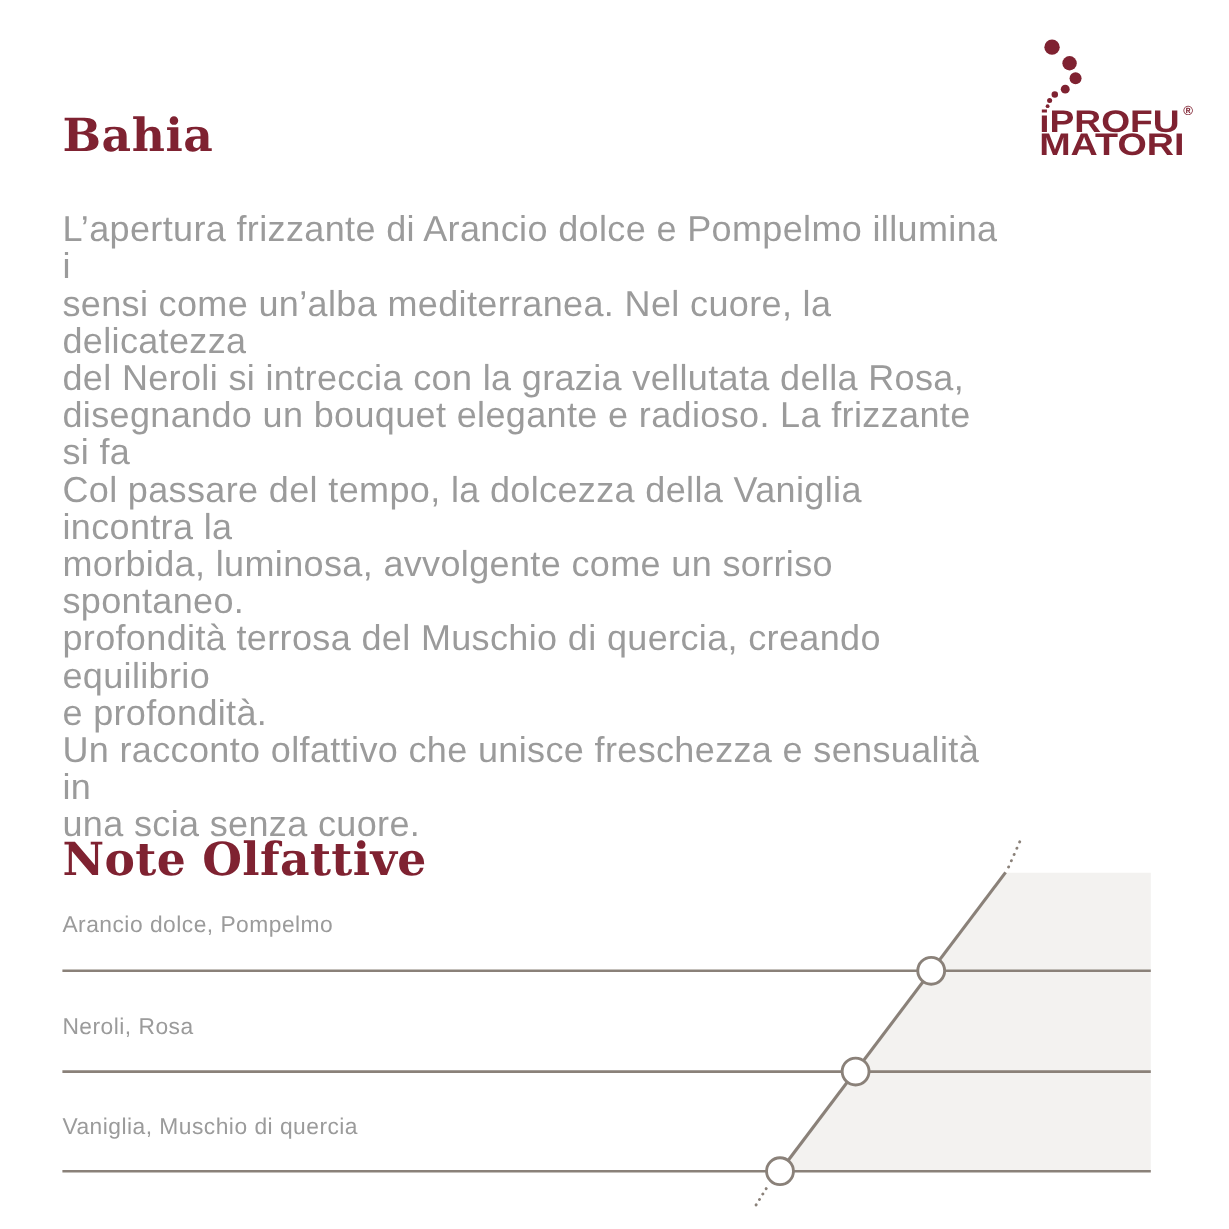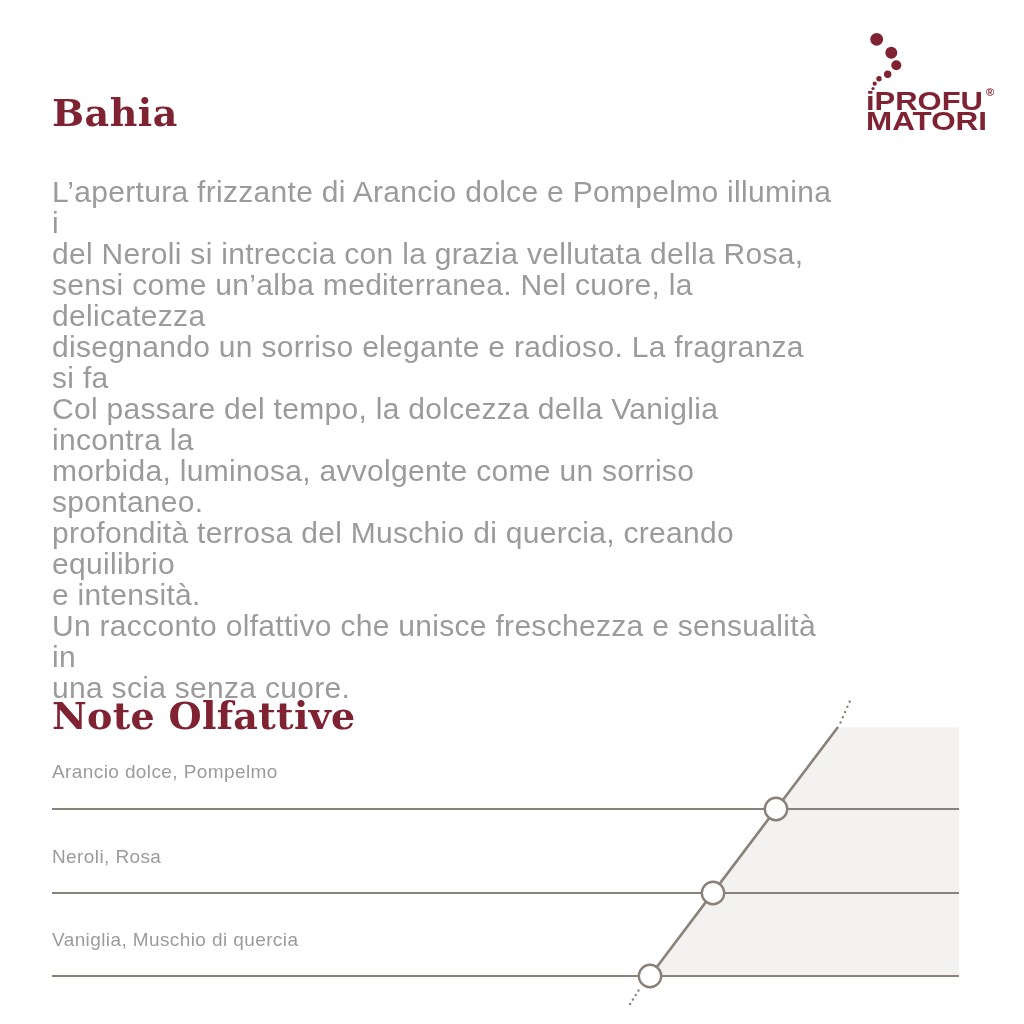--- a/index.html
+++ b/index.html
@@ -84,27 +84,27 @@
       <circle cx="874.7" cy="83.7" r="2.1"></circle>
       <circle cx="873.0" cy="88.5" r="1.6"></circle>
     </g>
     <text class="logo-text" x="866" y="110" font-size="26" textLength="117" lengthAdjust="spacingAndGlyphs">iPROFU</text>
     <text class="logo-text" x="866" y="129.5" font-size="26" textLength="121" lengthAdjust="spacingAndGlyphs">MATORI</text>
     <text class="logo-text" x="986" y="96" font-size="11">®</text>
   </svg>
 
   <div class="description">
     <span class="line">L’apertura frizzante di Arancio dolce e Pompelmo illumina i</span>
+    <span class="line">sensi come un’alba mediterranea. Nel cuore, la delicatezza</span>
     <span class="line">del Neroli si intreccia con la grazia vellutata della Rosa,</span>
-    <span class="line">sensi come un’alba mediterranea. Nel cuore, la delicatezza</span>
-    <span class="line">disegnando un sorriso elegante e radioso. La fragranza si fa</span>
+    <span class="line">disegnando un bouquet elegante e radioso. La frizzante si fa</span>
     <span class="line">Col passare del tempo, la dolcezza della Vaniglia incontra la</span>
     <span class="line">morbida, luminosa, avvolgente come un sorriso spontaneo.</span>
     <span class="line">profondità terrosa del Muschio di quercia, creando equilibrio</span>
-    <span class="line">e intensità.</span>
+    <span class="line">e profondità.</span>
     <span class="line">Un racconto olfattivo che unisce freschezza e sensualità in</span>
     <span class="line">una scia senza cuore.</span>
   </div>
 
   <h2 class="notes-title">Note Olfattive</h2>
 
   <svg class="diagram-svg" width="1024" height="1024" viewBox="0 0 1024 1024" xmlns="http://www.w3.org/2000/svg">
 
     <polygon points="837.8,727.3 959,727.3 959,976 650,976" fill="#f3f2f0"></polygon>
 

